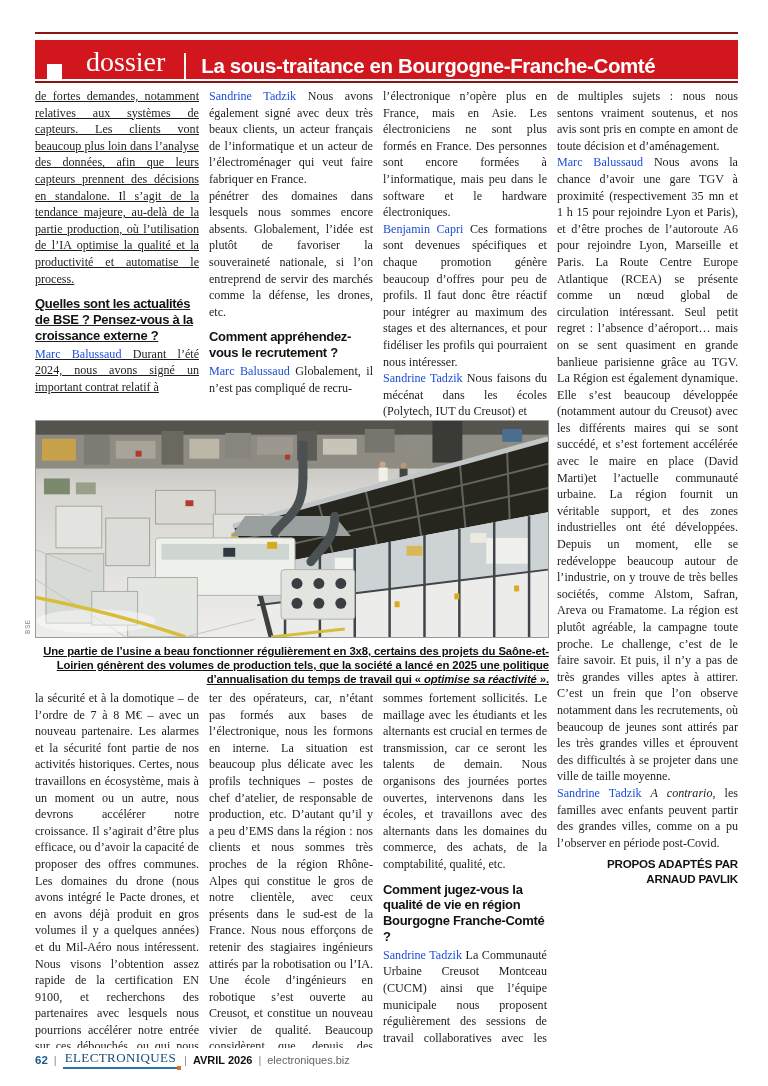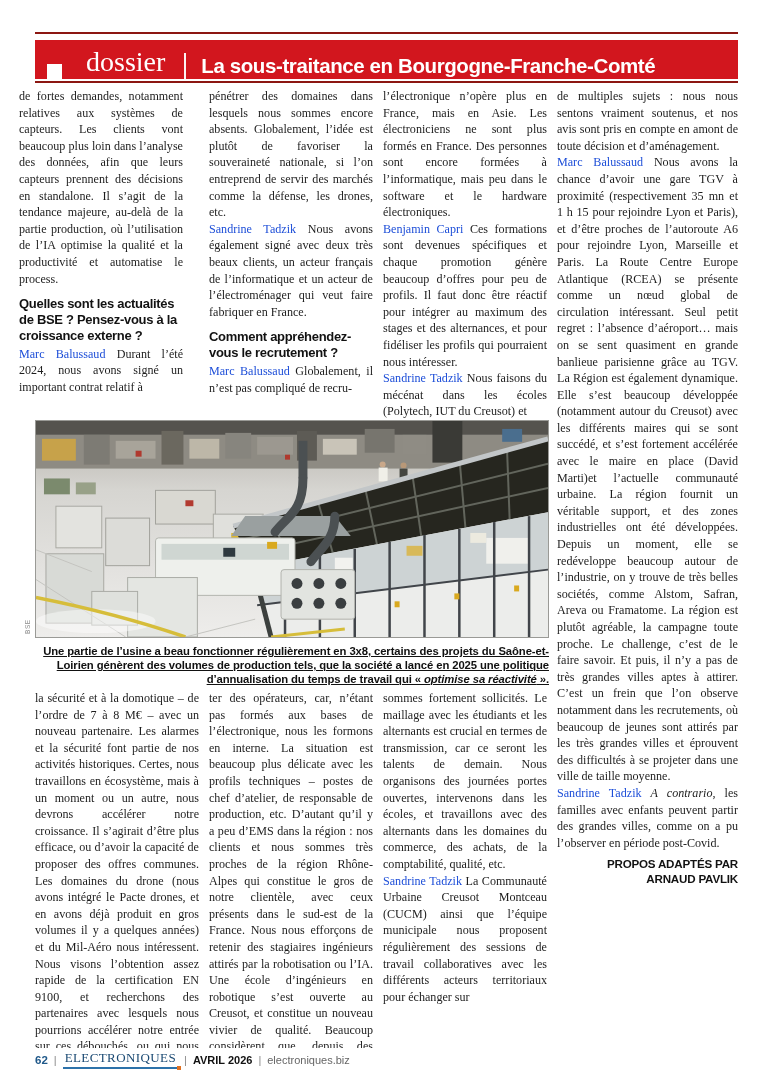--- a/index.html
+++ b/index.html
@@ -59,28 +59,28 @@
 
   <div class="rule" style="top:32px;"></div>
   <div id="masthead">
     <span class="sq"></span>
     <span class="dossier">dossier</span>
     <span class="div"></span>
     <span class="title">La sous-traitance en Bourgogne-Franche-Comté</span>
   </div>
   <div class="rule" style="top:81px;"></div>
 
-  <div class="col" style="left:19px;top:88px;height:330px;">
+  <div class="col" style="left:35px;top:88px;height:330px;text-decoration:underline;">
       <p class="blk-p"><span>de fortes demandes, notamment relatives aux systèmes de capteurs. Les clients vont beaucoup plus loin dans l’analyse des données, afin que leurs capteurs prennent des décisions en standalone. Il s’agit de la tendance majeure, au-delà de la partie production, où l’utilisation de l’IA optimise la qualité et la productivité et automatise le process.</span></p>
       <p class="blk-h"><span>Quelles sont les actualités de BSE ? Pensez-vous à la croissance externe ?</span></p>
       <p class="blk-p"><span class="sp">Marc Balussaud </span><span>Durant l’été 2024, nous avons signé un important contrat relatif à</span></p>
     </div>
   <div class="col" style="left:209px;top:88px;height:330px;">
+      <p class="blk-p"><span class="sp">Sandrine Tadzik </span><span>Nous avons également signé avec deux très beaux clients, un acteur français de l’informatique et un acteur de l’électroménager qui veut faire fabriquer en France.</span></p>
       <p class="blk-p"><span>pénétrer des domaines dans lesquels nous sommes encore absents. Globalement, l’idée est plutôt de favoriser la souveraineté nationale, si l’on entreprend de servir des marchés comme la défense, les drones, etc.</span></p>
-      <p class="blk-p"><span class="sp">Sandrine Tadzik </span><span>Nous avons également signé avec deux très beaux clients, un acteur français de l’informatique et un acteur de l’électroménager qui veut faire fabriquer en France.</span></p>
       <p class="blk-h"><span>Comment appréhendez-vous le recrutement ?</span></p>
       <p class="blk-p"><span class="sp">Marc Balussaud </span><span>Globalement, il n’est pas compliqué de recru-</span></p>
     </div>
   <div class="col" style="left:383px;top:88px;height:330px;">
       <p class="blk-p"><span>l’électronique n’opère plus en France, mais en Asie. Les électroniciens ne sont plus formés en France. Des personnes sont encore formées à l’informatique, mais peu dans le software et le hardware électroniques.</span></p>
       <p class="blk-p"><span class="sp">Benjamin Capri </span><span>Ces formations sont devenues spécifiques et chaque promotion génère beaucoup d’offres pour peu de profils. Il faut donc être réactif pour intégrer au maximum des stages et des alternances, et pour fidéliser les profils qui pourraient nous intéresser.</span></p>
       <p class="blk-p"><span class="sp">Sandrine Tadzik </span><span>Nous faisons du mécénat dans les écoles (Polytech, IUT du Creusot) et</span></p>
     </div>
   <div class="col colw" style="left:557px;top:88px;height:972px;">
       <p class="blk-p"><span>de multiples sujets : nous nous sentons vraiment soutenus, et nos avis sont pris en compte en amont de toute décision et d’aménagement.</span></p>
@@ -206,20 +206,21 @@
   <div id="caption"><span>Une partie de l’usine a beau fonctionner régulièrement en 3x8, certains des projets du Saône-et-Loirien génèrent des volumes de production tels, que la société a lancé en 2025 une politique d’annualisation du temps de travail qui « </span><span class="it">optimise sa réactivité</span><span> ».</span></div>
 
   <div class="col" style="left:35px;top:690px;height:358px;">
       <p class="blk-p"><span>la sécurité et à la domotique – de l’ordre de 7 à 8 M€ – avec un nouveau partenaire. Les alarmes et la sécurité font partie de nos activités historiques. Certes, nous travaillons en écosystème, mais à un moment ou un autre, nous devrons accélérer notre croissance. Il s’agirait d’être plus efficace, ou d’avoir la capacité de proposer des offres communes. Les domaines du drone (nous avons intégré le Pacte drones, et en avons déjà produit en gros volumes il y a quelques années) et du Mil-Aéro nous intéressent. Nous visons l’obtention assez rapide de la certification EN 9100, et recherchons des partenaires avec lesquels nous pourrions accélérer notre entrée sur ces débouchés, ou qui nous aideraient à</span></p>
     </div>
   <div class="col" style="left:209px;top:690px;height:358px;">
       <p class="blk-p"><span>ter des opérateurs, car, n’étant pas formés aux bases de l’électronique, nous les formons en interne. La situation est beaucoup plus délicate avec les profils techniques – postes de chef d’atelier, de responsable de production, etc. D’autant qu’il y a peu d’EMS dans la région : nos clients et nous sommes très proches de la région Rhône-Alpes qui constitue le gros de notre clientèle, avec ceux présents dans le sud-est de la France. Nous nous efforçons de retenir des stagiaires ingénieurs attirés par la robotisation ou l’IA. Une école d’ingénieurs en robotique s’est ouverte au Creusot, et constitue un nouveau vivier de qualité. Beaucoup considèrent que, depuis des dizaines d’années,</span></p>
     </div>
   <div class="col" style="left:383px;top:690px;height:358px;">
       <p class="blk-p"><span>sommes fortement sollicités. Le maillage avec les étudiants et les alternants est crucial en termes de transmission, car ce seront les talents de demain. Nous organisons des journées portes ouvertes, intervenons dans les écoles, et travaillons avec des alternants dans les domaines du commerce, des achats, de la comptabilité, qualité, etc.</span></p>
+      <p class="blk-h"><span>Comment jugez-vous la qualité de vie en région Bourgogne Franche-Comté ?</span></p>
       <p class="blk-p"><span class="sp">Sandrine Tadzik </span><span>La Communauté Urbaine Creusot Montceau (CUCM) ainsi que l’équipe municipale nous proposent régulièrement des sessions de travail collaboratives avec les différents acteurs territoriaux pour échanger sur</span></p>
     </div>
 
   <div id="footer">
     <span class="pnum">62</span>
     <span class="sep">|</span>
     <span class="logowrap">
       <span class="logo">ELECTRONIQUES</span>
       <span class="osq"></span>
     </span>

